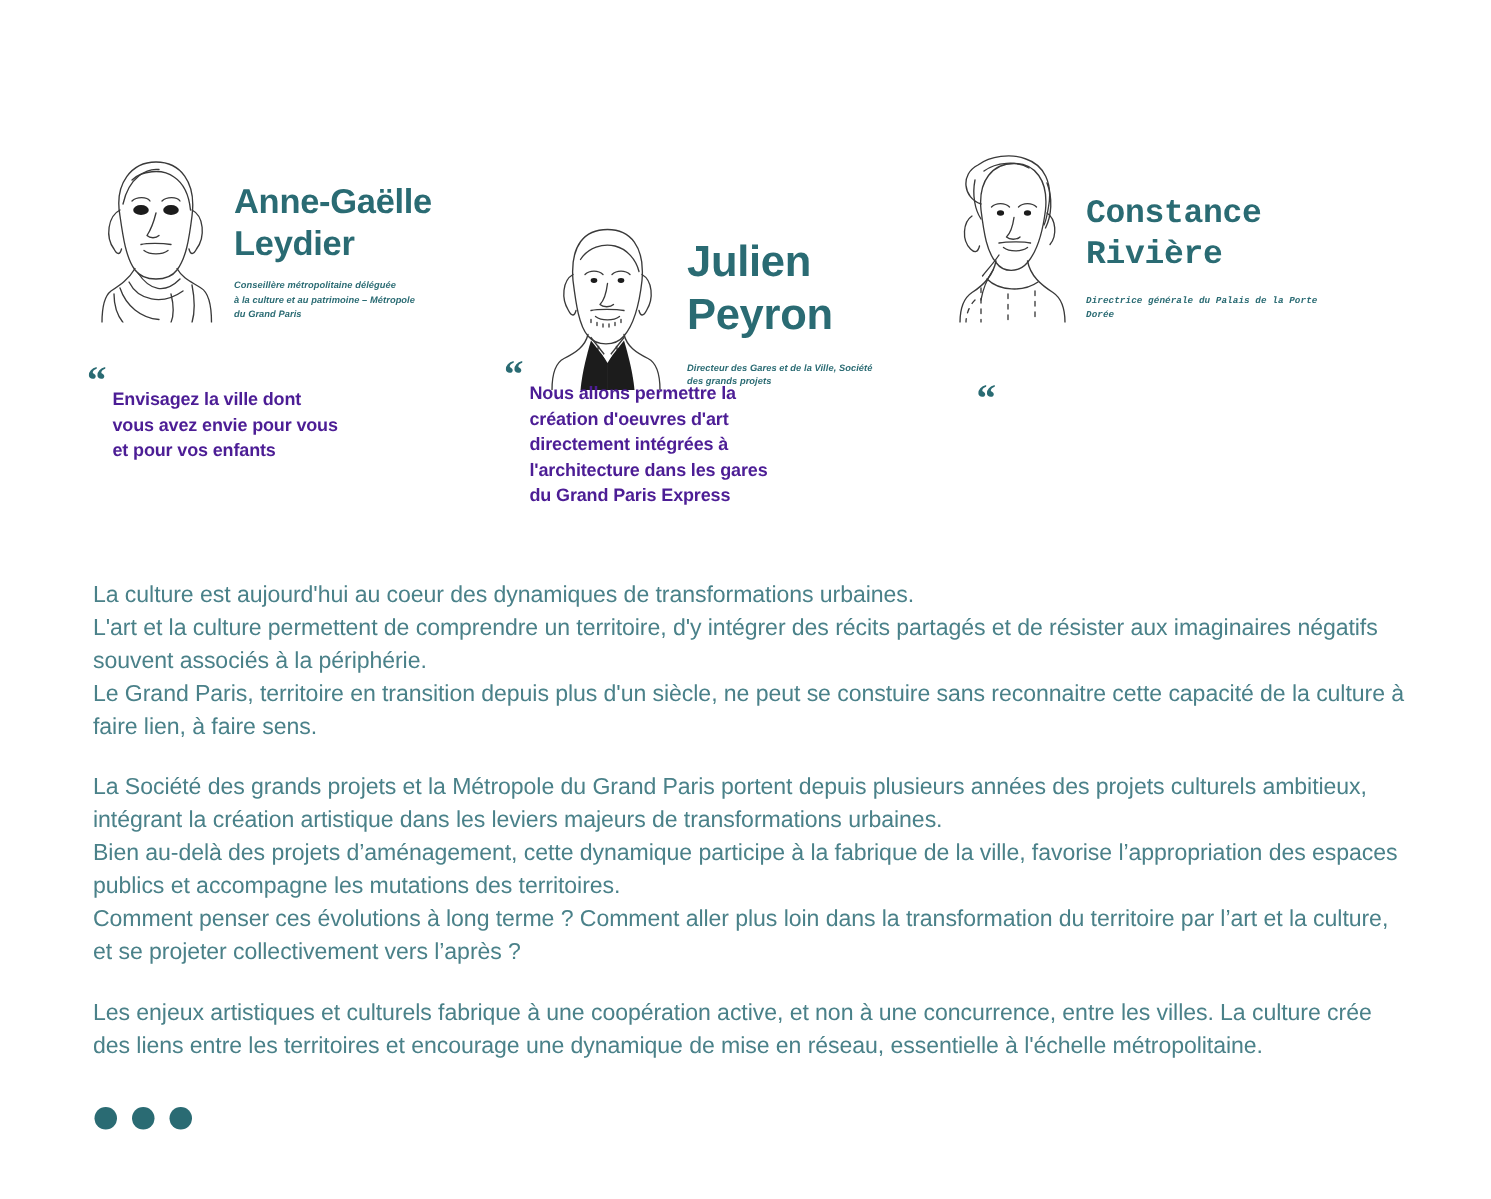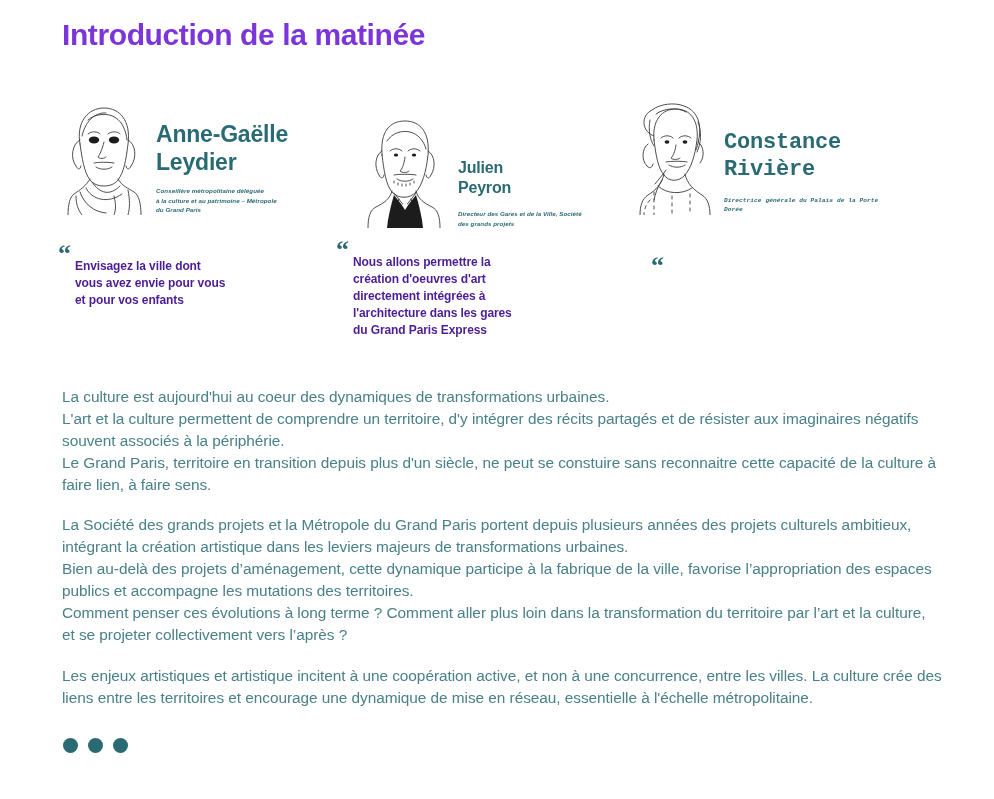--- a/index.html
+++ b/index.html
@@ -69,21 +69,21 @@
 
   .speaker-name {
     font-size: 23px;
     font-weight: bold;
     line-height: 1.22;
     color: #2a6b73;
     letter-spacing: -0.2px;
     margin: 0;
     white-space: pre-line;
   }
-  .speaker-2 .speaker-name { font-size: 16px; margin-top: 46px; }
+  .speaker-2 .speaker-name { font-size: 29px; margin-top: 46px; }
   .speaker-3 .speaker-name { font-size: 22px; }
 
   .speaker-role {
     margin-top: 10px;
     font-size: 6.2px;
     line-height: 1.55;
     font-weight: bold;
     font-style: italic;
     color: #2a6b73;
     white-space: pre-line;
@@ -162,21 +162,20 @@
     height: 15px;
     border-radius: 50%;
     background: #2a6b73;
   }
 </style>
 </head>
 <body>
 
 <div class="page">
 
-  <h1 class="page-title">Introduction de la matinée</h1>
 
   <div class="speakers">
 
     <div class="speaker speaker-1">
       <div class="portrait">
         <svg width="92" height="115" viewBox="0 0 92 115" fill="none" stroke="#3a3a3a" stroke-width="0.9" stroke-linecap="round" stroke-linejoin="round">
           <path d="M22 44 C18 22 30 8 46 8 C62 8 73 21 70 44 C68 60 66 72 60 80 C54 88 38 88 32 80 C26 72 24 58 22 44 Z" fill="#ffffff"></path>
           <path d="M22 40 C14 44 12 58 18 66 C20 70 22 70 23 66"></path>
           <path d="M70 40 C78 44 79 58 73 66 C71 70 69 70 68 66"></path>
           <path d="M24 36 C28 18 40 12 48 13"></path>
@@ -303,21 +302,21 @@
 
   </div>
 
   <div class="body-copy">
     <p class="body-para">La culture est aujourd'hui au coeur des dynamiques de transformations urbaines.
 L'art et la culture permettent de comprendre un territoire, d'y intégrer des récits partagés et de résister aux imaginaires négatifs souvent associés à la périphérie.
 Le Grand Paris, territoire en transition depuis plus d'un siècle, ne peut se constuire sans reconnaitre cette capacité de la culture à faire lien, à faire sens.</p>
     <p class="body-para">La Société des grands projets et la Métropole du Grand Paris portent depuis plusieurs années des projets culturels ambitieux, intégrant la création artistique dans les leviers majeurs de transformations urbaines.
 Bien au-delà des projets d’aménagement, cette dynamique participe à la fabrique de la ville, favorise l’appropriation des espaces publics et accompagne les mutations des territoires.
 Comment penser ces évolutions à long terme ? Comment aller plus loin dans la transformation du territoire par l’art et la culture, et se projeter collectivement vers l’après ?</p>
-    <p class="body-para">Les enjeux artistiques et artistique incitent à une coopération active, et non à une concurrence, entre les villes. La culture crée des liens entre les territoires et encourage une dynamique de mise en réseau, essentielle à l'échelle métropolitaine.</p>
+    <p class="body-para">Les enjeux artistiques et culturels fabrique à une coopération active, et non à une concurrence, entre les villes. La culture crée des liens entre les territoires et encourage une dynamique de mise en réseau, essentielle à l'échelle métropolitaine.</p>
   </div>
 
   <div class="dots">
     <span class="dot"></span>
     <span class="dot"></span>
     <span class="dot"></span>
   </div>
 
 </div>
 

